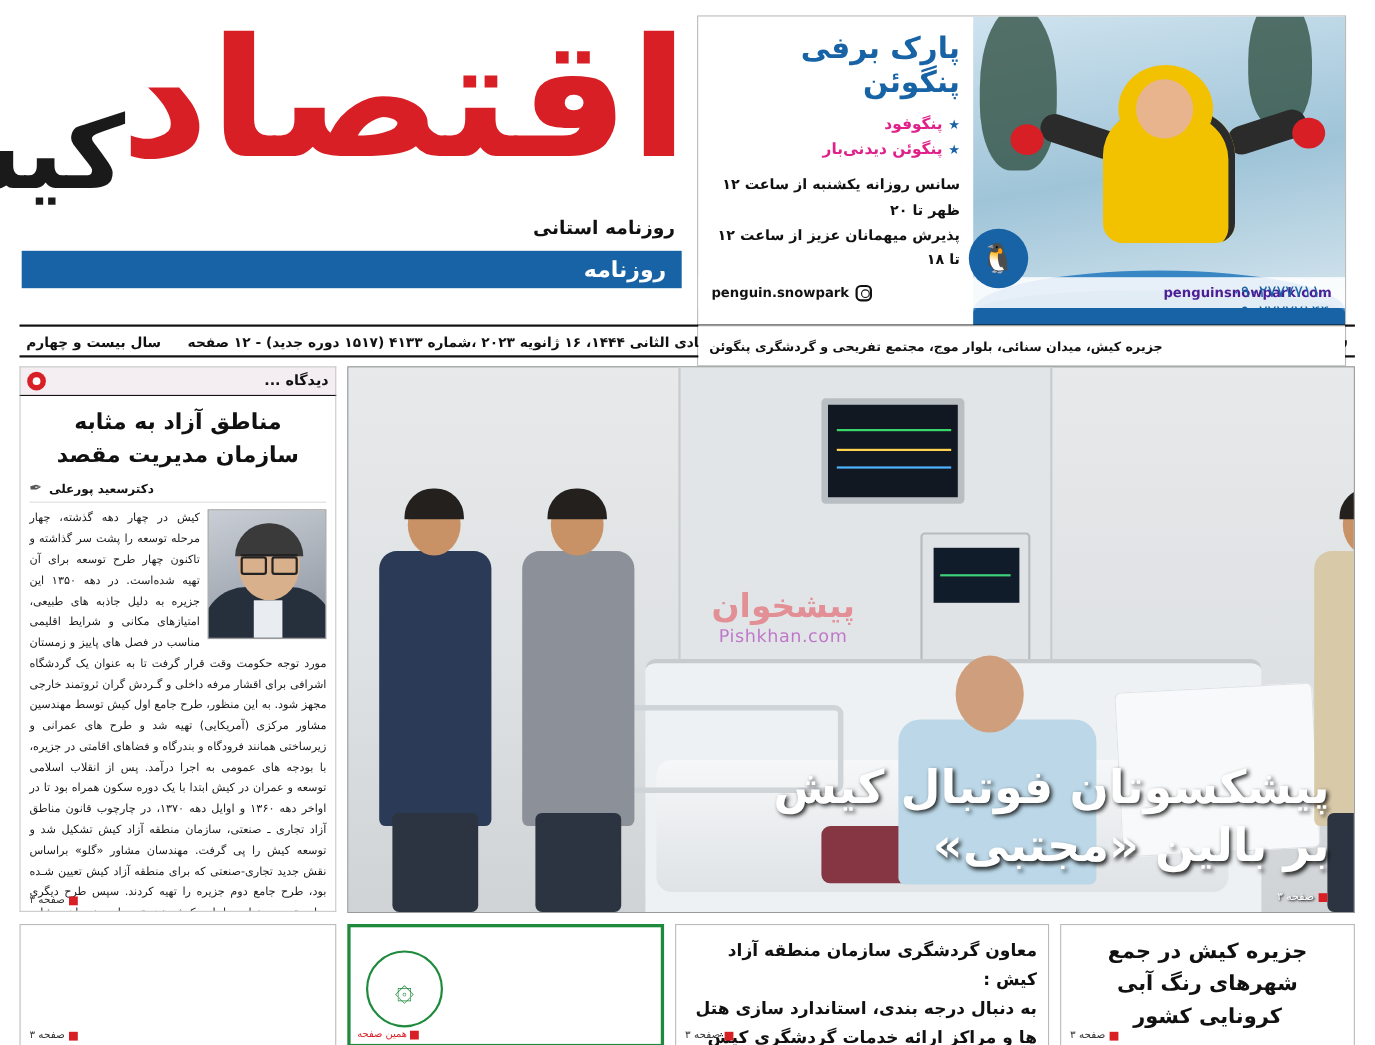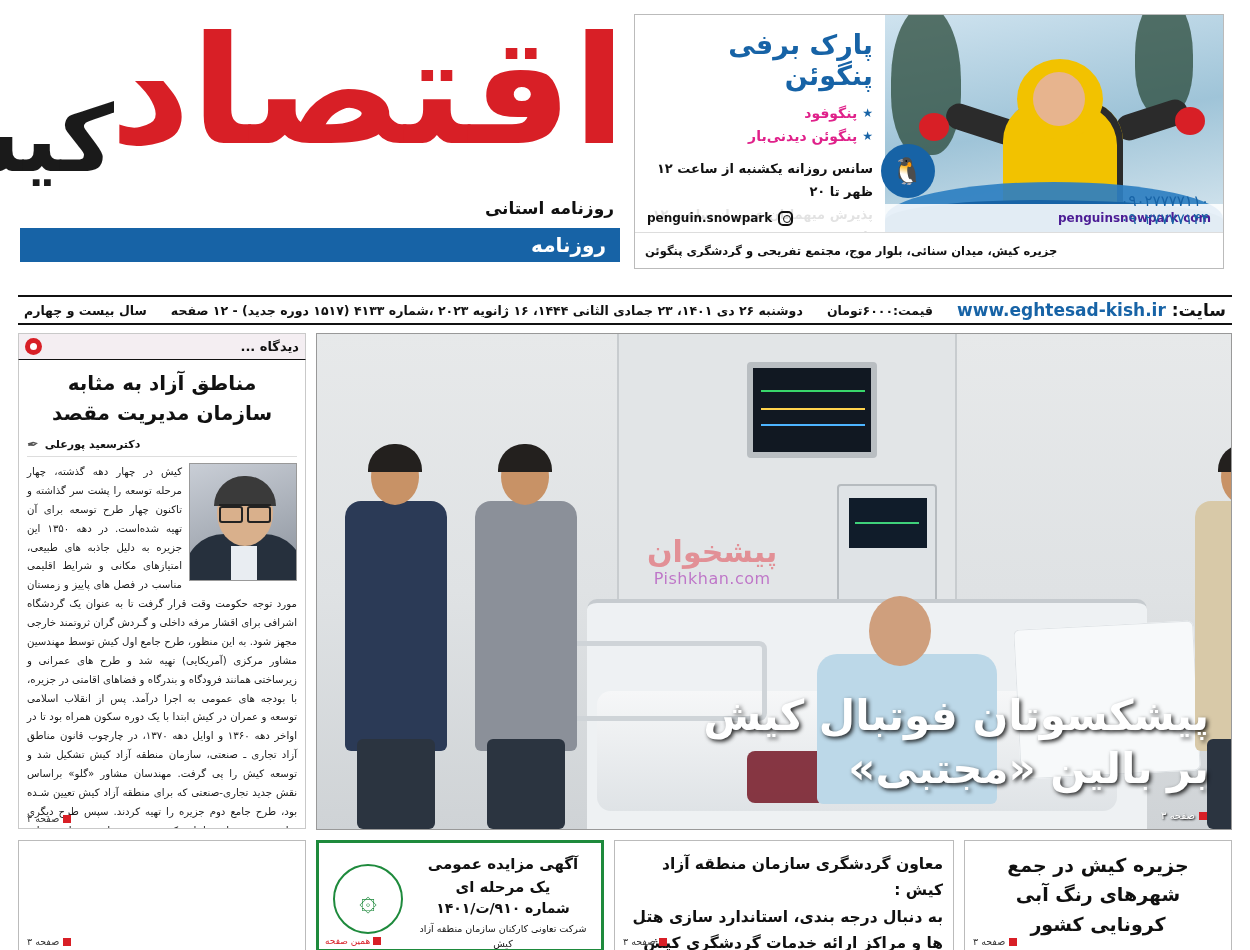--- a/index.html
+++ b/index.html
@@ -84,21 +84,21 @@
   .np-bar span {
     color: #fff;
     font-size: 20px;
     font-weight: bold;
   }
 
   
   .ad {
     position: relative;
     width: 590px;
-    height: 255px;
+    height: 319px;
     border: 1px solid #bbb;
     overflow: hidden;
     background: #fff;
     display: flex;
     flex-direction: row-reverse;
   }
   .ad-text {
     width: 250px;
     padding: 14px 12px 0 6px;
     direction: rtl;
@@ -203,21 +203,21 @@
     z-index: 5;
     direction: rtl;
   }
   .ad-bottom .loc {
     font-size: 11.5px;
     color: #111;
     font-weight: bold;
   }
   .ad-social {
     position: absolute;
-    bottom: 36px; left: 0; right: 0;
+    bottom: 52px; left: 0; right: 0;
     height: 28px;
     display: flex;
     flex-direction: row-reverse;
     align-items: center;
     justify-content: space-between;
     padding: 0 12px;
     z-index: 5;
     direction: rtl;
     background: rgba(255,255,255,0.88);
   }
@@ -746,26 +746,20 @@
         <span class="sq"></span>
         <span>صفحه ۳</span>
       </div>
     </div>
 
     <div class="bb bb-3">
       <div class="tender">
         <div class="tender-logo">
           <div class="tender-seal">۞</div>
         </div>
-        <div class="tender-text">
-          <div class="tender-t1">آگهی مزایده عمومی یک مرحله ای</div>
-          <div class="tender-t2">شماره ۹۱۰/ت/۱۴۰۱</div>
-          <div class="tender-t3">شرکت تعاونی کارکنان سازمان منطقه آزاد کیش</div>
-
-        </div>
       </div>
       <div class="tender-page">
         <span class="sq"></span>
         <span>همین صفحه</span>
       </div>
     </div>
 
     <div class="bb bb-4">
       <div class="bb-title small">معاون گردشگری سازمان منطقه آزاد کیش :</div>
       <div class="bb-title small">به دنبال درجه بندی، استاندارد سازی هتل ها و مراکز ارائه خدمات گردشگری کیش هستیم</div>

